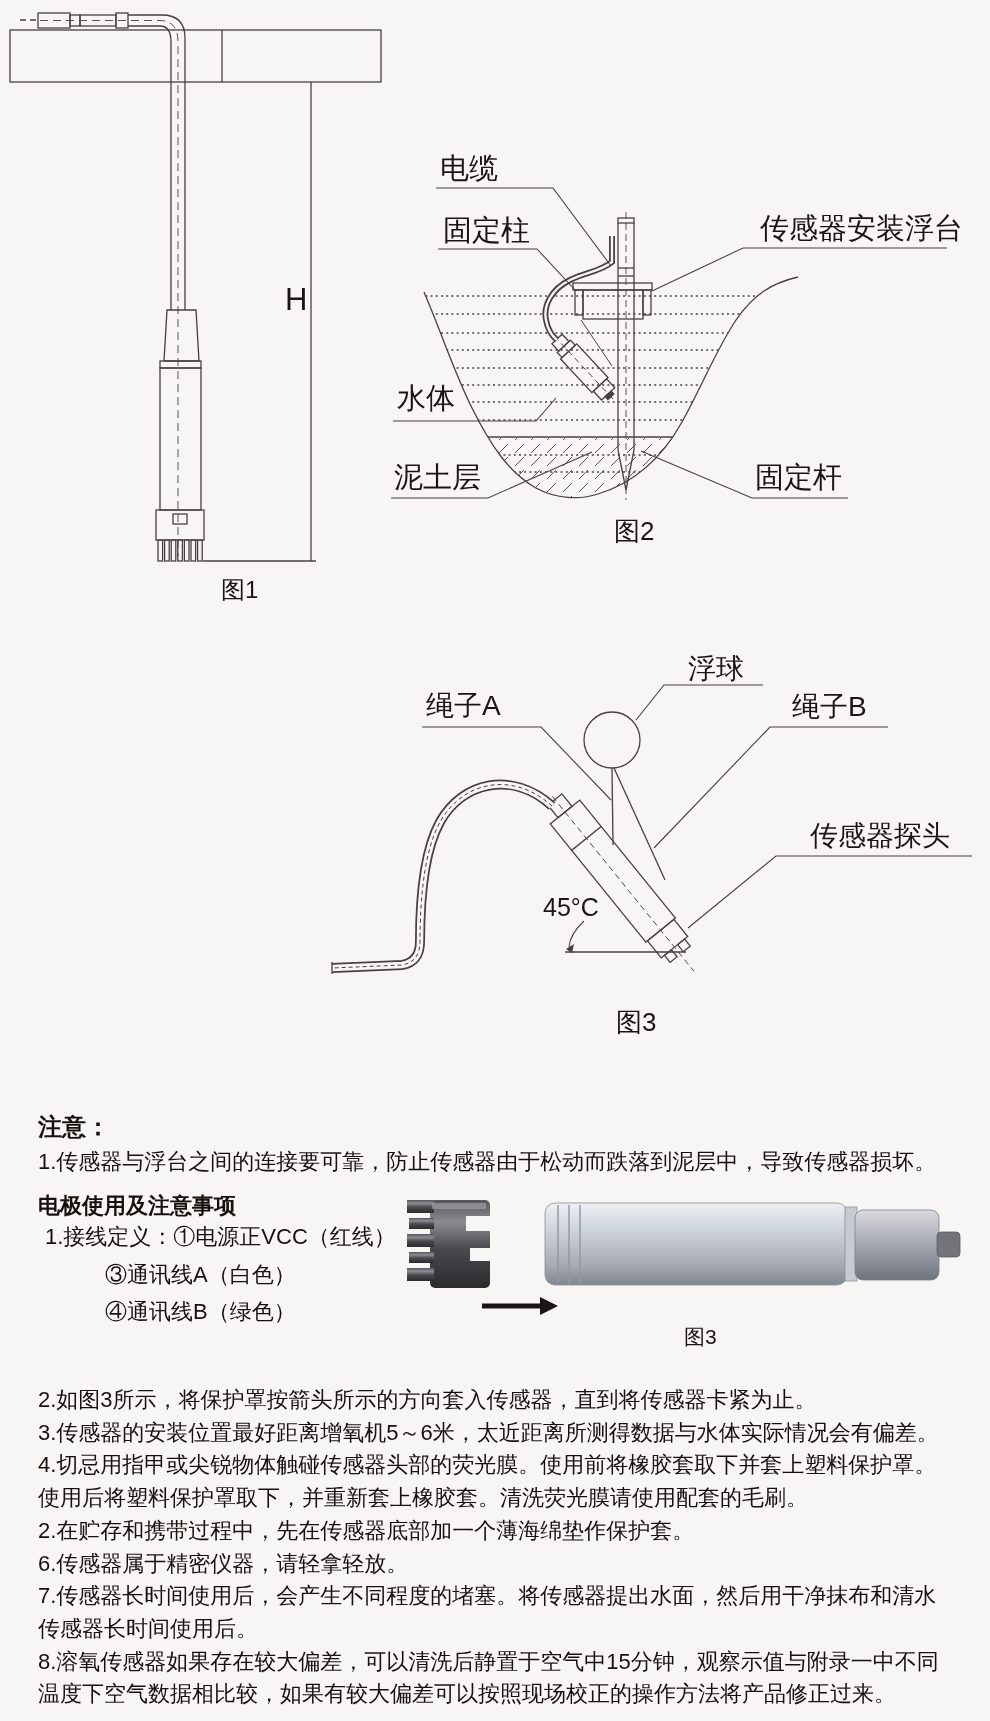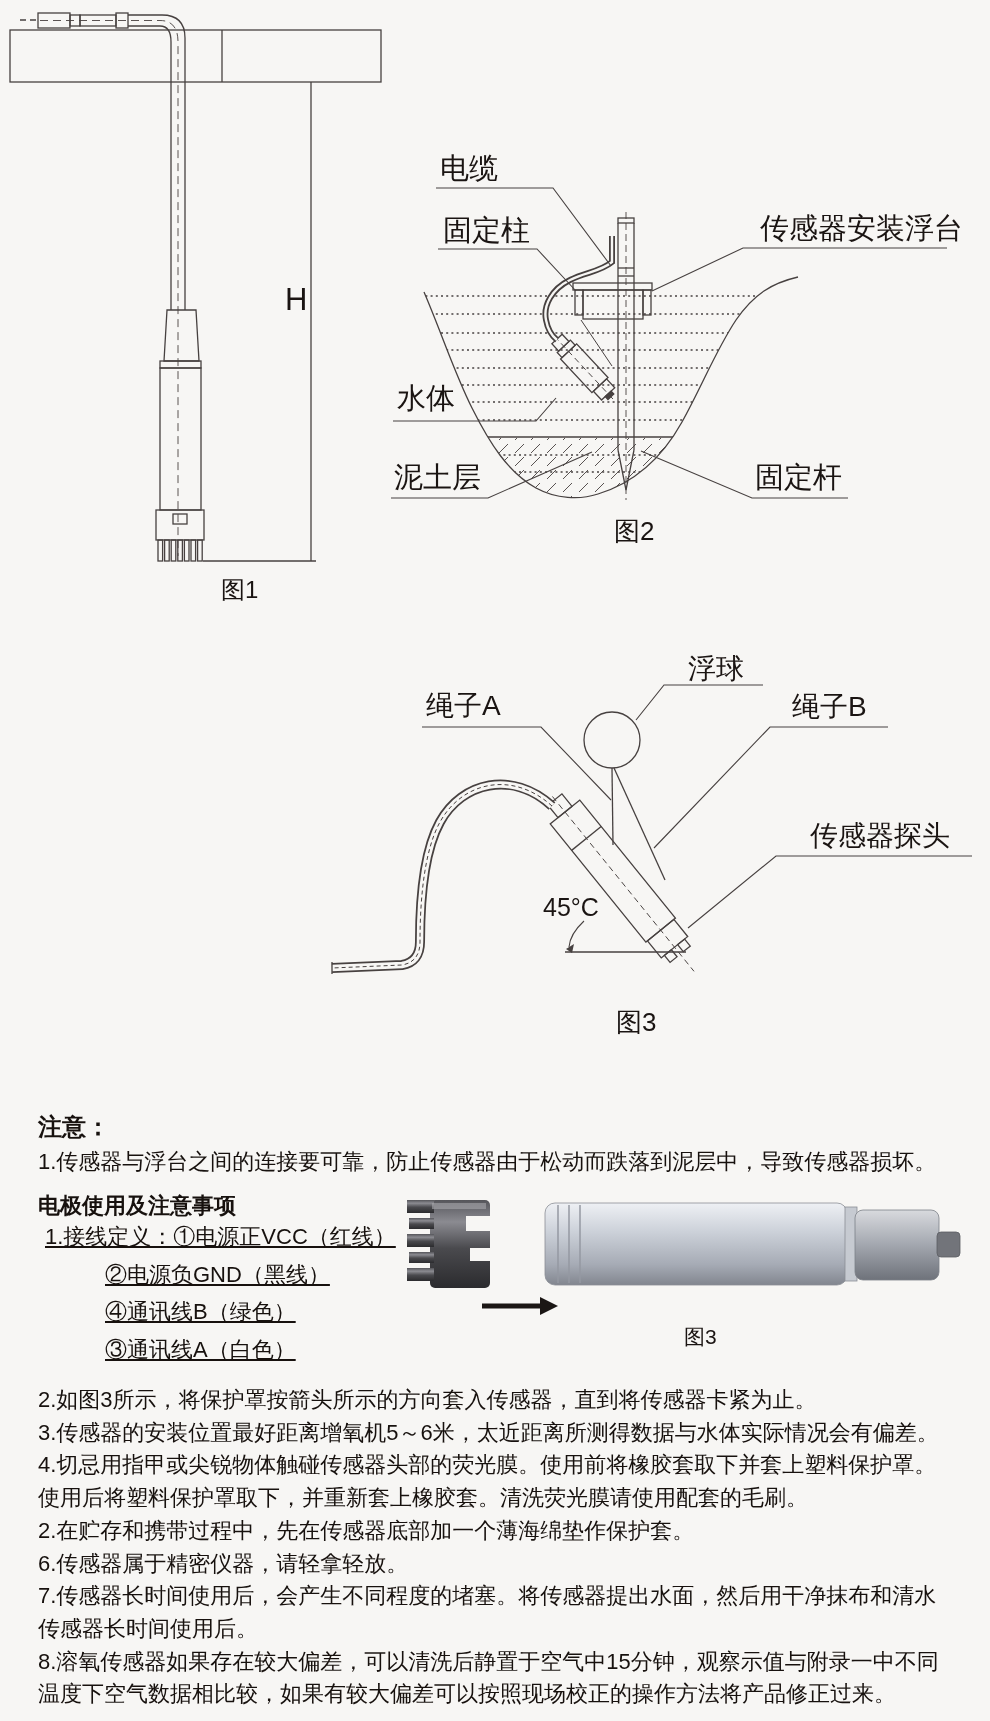--- a/index.html
+++ b/index.html
@@ -18,21 +18,21 @@
   .fcap-sm { font-size:21px; }
   .hdim { font-size:31px; }
   .angle-txt { font-size:25px; }
 
   .notes { position:absolute; left:38px; top:1110px; width:930px; }
   .notes-heading { font-size:24px; font-weight:bold; line-height:34px; }
   .notes-list div { font-size:22px; line-height:36.5px; white-space:nowrap; }
 
   .elec-heading { position:absolute; left:38px; top:1191px; font-size:22px;font-weight:bold; }
   .wiring { position:absolute; left:45px; top:1218px; }
-  .wiring div { font-size:22px; line-height:37.5px; white-space:nowrap;text-decoration:underline; }
+  .wiring div { font-size:22px; line-height:37.5px; white-space:nowrap; }
   .wiring div + div { padding-left:60px; }
 
   .items { position:absolute; left:38px; top:1384px; width:940px; }
   .items div { font-size:22px; line-height:32.7px; white-space:nowrap; }
 </style>
 </head>
 <body>
 
 <div class="page">
 
@@ -238,23 +238,22 @@
     <div class="notes-heading">注意：</div>
     <div class="notes-list">
         <div>1.传感器与浮台之间的连接要可靠，防止传感器由于松动而跌落到泥层中，导致传感器损坏。</div>
       </div>
   </div>
 
   <div class="elec-heading">电极使用及注意事项</div>
 
   <div class="wiring">
       <div>1.接线定义：①电源正VCC（红线）</div>
-      <div>②电源负GND（黑线）</div>
+      <div>③通讯线A（白色）</div>
       <div>④通讯线B（绿色）</div>
-      <div>③通讯线A（白色）</div>
     </div>
 
   <div class="items">
       <div>2.如图3所示，将保护罩按箭头所示的方向套入传感器，直到将传感器卡紧为止。</div>
       <div>3.传感器的安装位置最好距离增氧机5～6米，太近距离所测得数据与水体实际情况会有偏差。</div>
       <div>4.切忌用指甲或尖锐物体触碰传感器头部的荧光膜。使用前将橡胶套取下并套上塑料保护罩。</div>
       <div>使用后将塑料保护罩取下，并重新套上橡胶套。清洗荧光膜请使用配套的毛刷。</div>
       <div>2.在贮存和携带过程中，先在传感器底部加一个薄海绵垫作保护套。</div>
       <div>6.传感器属于精密仪器，请轻拿轻放。</div>
       <div>7.传感器长时间使用后，会产生不同程度的堵塞。将传感器提出水面，然后用干净抹布和清水</div>

